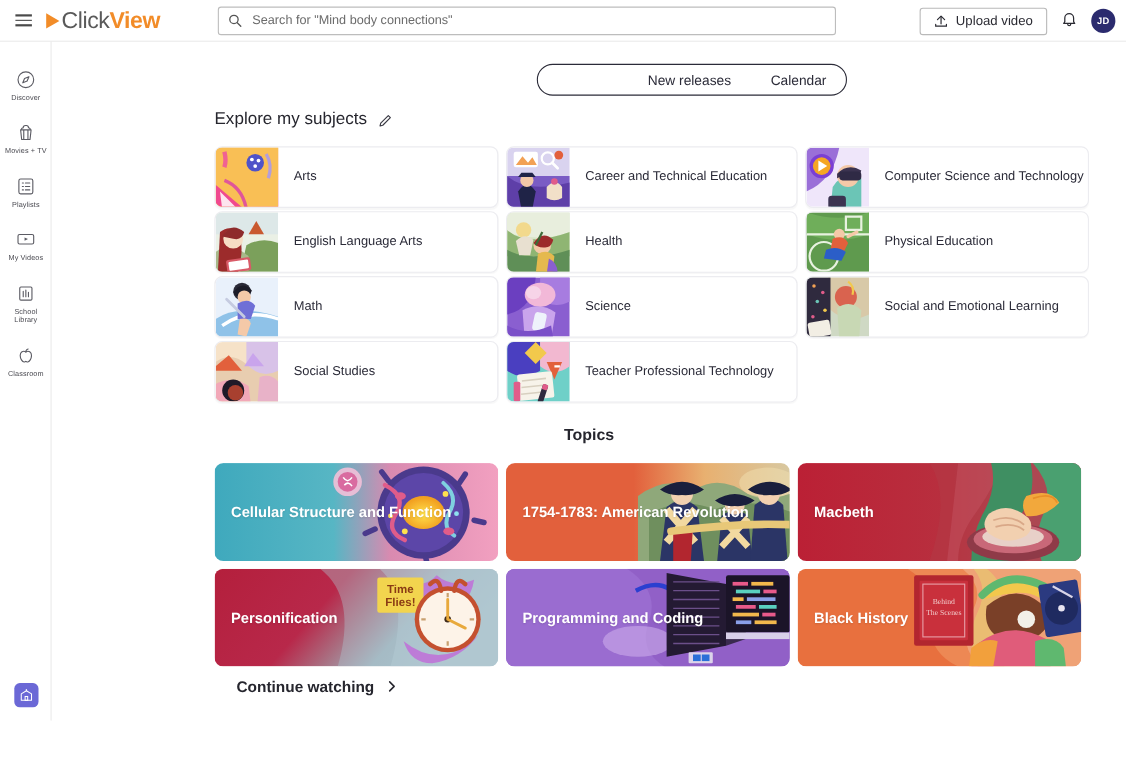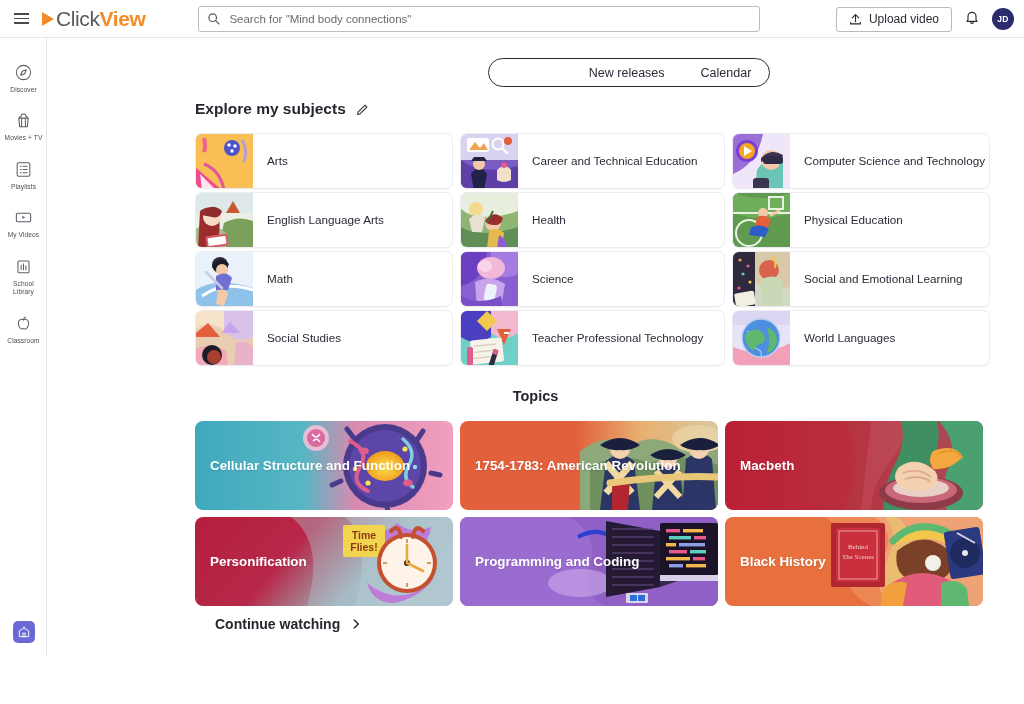--- a/index.html
+++ b/index.html
@@ -116,21 +116,21 @@
     display: flex; align-items: center; justify-content: center;
     padding: 0 18px; font-size: 12.5px; color: #2b2b38;
     cursor: pointer; height: 100%;
   }
   .tab.active { background: #2b2b38; color: #ffffff; font-weight: 700; border-radius: 14px 0 0 14px; margin-top: 40px; }
 
   .section-head {
     position: absolute; left: 148px; top: 62px;
     display: flex; align-items: center; gap: 9px;
   }
-  .section-title { font-size: 15.5px; font-weight: 700; color: #26262e; text-align: center; }
+  .section-title { font-size: 15.5px; font-weight: 400; color: #26262e; text-align: center; }
   .edit-pencil { cursor: pointer; display:flex; }
 
   
   .subject-grid {
     position: absolute; left: 148px; top: 95px;
     width: 788px;
     display: grid;
     grid-template-columns: 258px 265px 258px;
     gap: 3px 7px;
   }
@@ -507,35 +507,20 @@
           <rect x="10" y="28" width="32" height="24" rx="2" fill="#f7f3ea" transform="rotate(-6 26 40)"></rect>
           <path d="M14 34 h22 M13 40 h22 M12 46 h20" stroke="#d8d0c0" stroke-width="1.4" transform="rotate(-6 26 40)"></path>
           <rect x="6" y="36" width="6" height="18" rx="1.5" fill="#e05c8a"></rect>
           <rect x="30" y="38" width="5" height="18" rx="2" fill="#2f2a3e" transform="rotate(18 32 47)"></rect>
           <rect x="30" y="38" width="5" height="5" rx="1" fill="#e05c8a" transform="rotate(18 32 47)"></rect>
         </svg>
       </div>
       <div class="subject-label">Teacher Professional Technology</div>
     </div>
 
-    <div class="subject-card">
-      <div class="subject-thumb">
-        <svg width="57" height="56" viewBox="0 0 57 56">
-          <rect width="57" height="56" fill="#e8e4f8"></rect>
-          <path d="M0 36 q28 12 57 -4 V56 H0Z" fill="#f2a0b8"></path>
-          <rect y="0" width="57" height="14" fill="#dcd6f2"></rect>
-          <circle cx="28" cy="27" r="19" fill="#4f8fe0"></circle>
-          <path d="M14 20 q8 4 6 10 q-2 6 4 8 q6 2 4 8" fill="none" stroke="#fff" stroke-width="1.2" opacity=".5"></path>
-          <path d="M12 24 q10-10 18-2 q4 6 0 10 q-8 2-10 8 q-8-6-8-16Z" fill="#5fb86f"></path>
-          <path d="M34 16 q10 4 10 14 q-2 10-10 12 q4-12 0-26Z" fill="#5fb86f"></path>
-          <circle cx="28" cy="27" r="19" fill="none" stroke="#b8d0f0" stroke-width="1.5"></circle>
-        </svg>
-      </div>
-      <div class="subject-label">World Languages</div>
-    </div>
   </div>
 
   <div class="topics-title">Topics</div>
 
   <div class="topic-grid">
 
     <div class="topic-card">
       <svg class="topic-art" width="258" height="89" viewBox="0 0 258 89" preserveAspectRatio="none">
         <defs>
           <linearGradient id="gcell" x1="0" y1="0" x2="1" y2="0">

